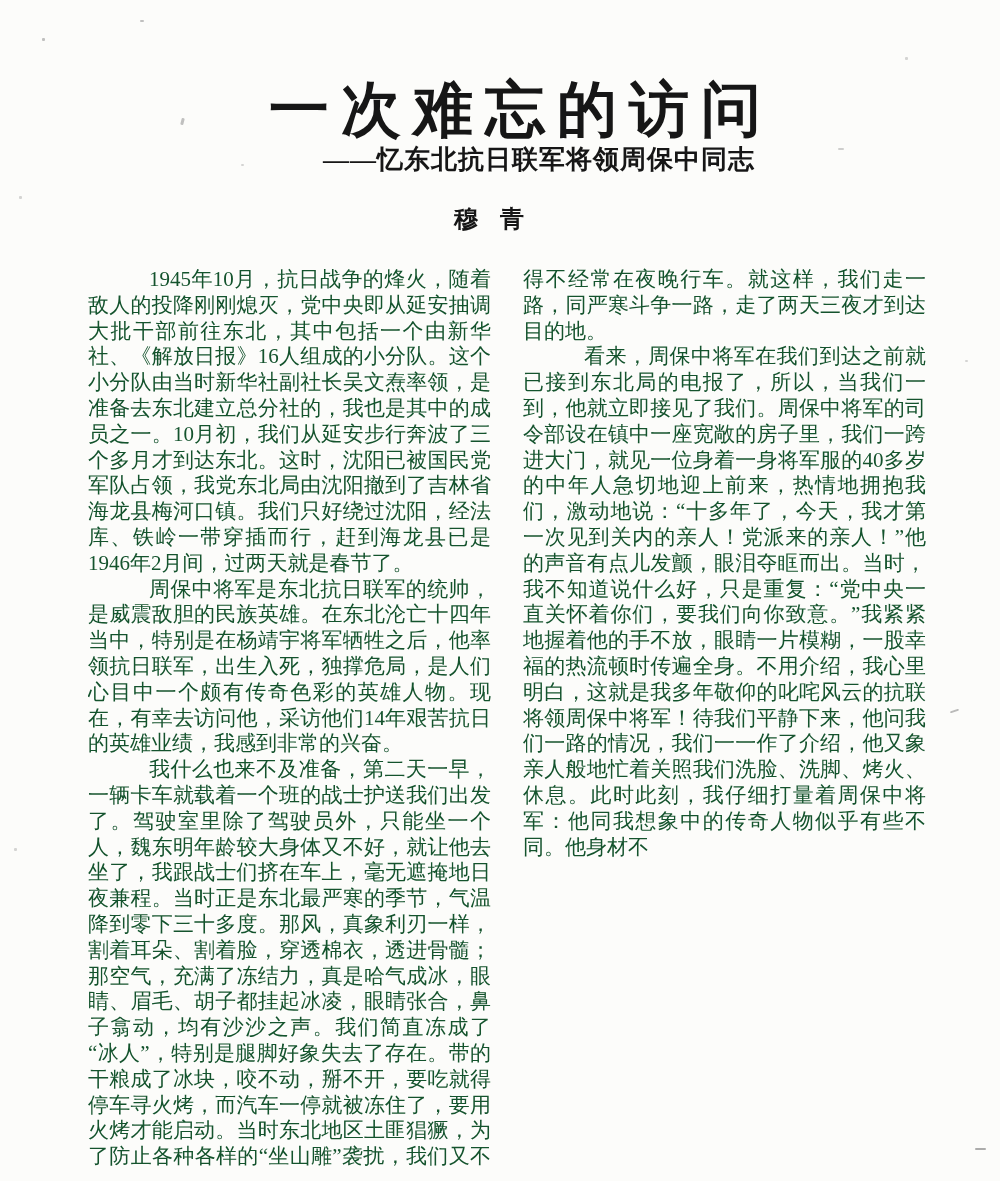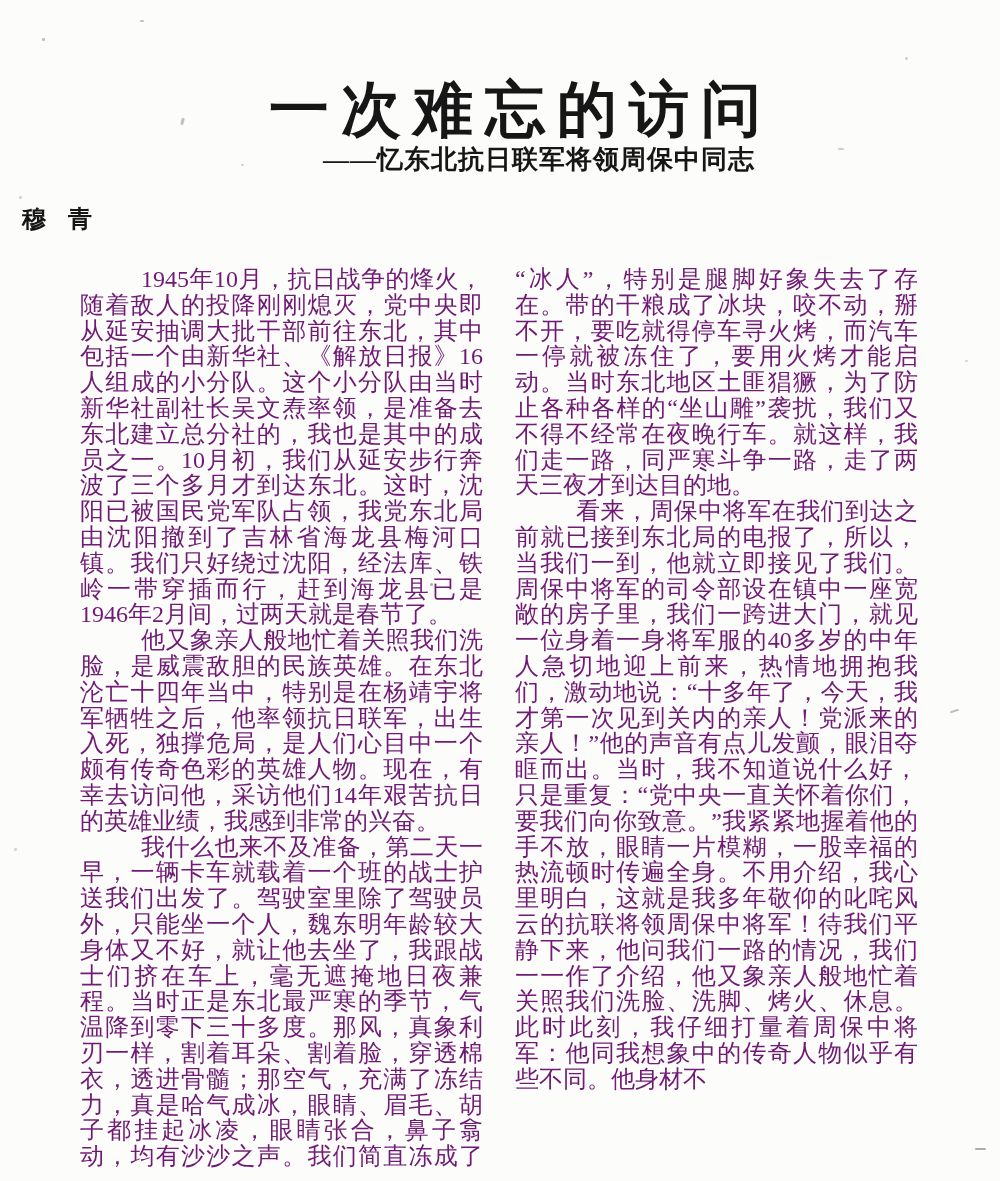--- a/index.html
+++ b/index.html
@@ -33,39 +33,39 @@
     text-align: center;
     font-size: 26px;
     line-height: 36px;
     font-weight: 700;
     letter-spacing: 1px;
     white-space: nowrap;
   }
   .author {
     position: absolute;
     top: 203px; left: 0; width: 100%;
+    text-align: center;
     font-size: 24px;
     line-height: 32px;
     font-weight: 700;
     letter-spacing: 22px;
-    padding-left: 22px;
     box-sizing: border-box;
   }
   .body-columns {
     position: absolute;
-    left: 80px; top: 267px;
+    left: 88px; top: 267px;
     width: 838px; height: 906px;
     column-count: 2;
     column-gap: 32px;
     column-fill: auto;
     overflow: hidden;
-    font-size: 24px;
+    font-size: 21px;
     line-height: 25.8px;
     text-align: justify;
-    color: #701a75;
+    color: #14532d;
   }
   .body-columns p {
     margin: 0;
     text-indent: 61px;
   }
   
   .speck {
     position: absolute;
     background: #777;
     opacity: 0.45;
@@ -90,21 +90,21 @@
 <div class="page">
 
   <h1 class="title">一次难忘的访问</h1>
 
   <div class="subtitle">——忆东北抗日联军将领周保中同志</div>
 
   <div class="author">穆青</div>
 
   <div class="body-columns">
     <p>1945年10月，抗日战争的烽火，随着敌人的投降刚刚熄灭，党中央即从延安抽调大批干部前往东北，其中包括一个由新华社、《解放日报》16人组成的小分队。这个小分队由当时新华社副社长吴文焘率领，是准备去东北建立总分社的，我也是其中的成员之一。10月初，我们从延安步行奔波了三个多月才到达东北。这时，沈阳已被国民党军队占领，我党东北局由沈阳撤到了吉林省海龙县梅河口镇。我们只好绕过沈阳，经法库、铁岭一带穿插而行，赶到海龙县已是1946年2月间，过两天就是春节了。</p>
-    <p>他又象亲人般地忙着关照我们洗脸，是威震敌胆的民族英雄。在东北沦亡十四年当中，特别是在杨靖宇将军牺牲之后，他率领抗日联军，出生入死，独撑危局，是人们心目中一个颇有传奇色彩的英雄人物。现在，有幸去访问他，采访他们14年艰苦抗日的英雄业绩，我感到非常的兴奋。</p>
+    <p>周保中将军是东北抗日联军的统帅，是威震敌胆的民族英雄。在东北沦亡十四年当中，特别是在杨靖宇将军牺牲之后，他率领抗日联军，出生入死，独撑危局，是人们心目中一个颇有传奇色彩的英雄人物。现在，有幸去访问他，采访他们14年艰苦抗日的英雄业绩，我感到非常的兴奋。</p>
     <p>我什么也来不及准备，第二天一早，一辆卡车就载着一个班的战士护送我们出发了。驾驶室里除了驾驶员外，只能坐一个人，魏东明年龄较大身体又不好，就让他去坐了，我跟战士们挤在车上，毫无遮掩地日夜兼程。当时正是东北最严寒的季节，气温降到零下三十多度。那风，真象利刃一样，割着耳朵、割着脸，穿透棉衣，透进骨髓；那空气，充满了冻结力，真是哈气成冰，眼睛、眉毛、胡子都挂起冰凌，眼睛张合，鼻子翕动，均有沙沙之声。我们简直冻成了“冰人”，特别是腿脚好象失去了存在。带的干粮成了冰块，咬不动，掰不开，要吃就得停车寻火烤，而汽车一停就被冻住了，要用火烤才能启动。当时东北地区土匪猖獗，为了防止各种各样的“坐山雕”袭扰，我们又不得不经常在夜晚行车。就这样，我们走一路，同严寒斗争一路，走了两天三夜才到达目的地。</p>
     <p>看来，周保中将军在我们到达之前就已接到东北局的电报了，所以，当我们一到，他就立即接见了我们。周保中将军的司令部设在镇中一座宽敞的房子里，我们一跨进大门，就见一位身着一身将军服的40多岁的中年人急切地迎上前来，热情地拥抱我们，激动地说：“十多年了，今天，我才第一次见到关内的亲人！党派来的亲人！”他的声音有点儿发颤，眼泪夺眶而出。当时，我不知道说什么好，只是重复：“党中央一直关怀着你们，要我们向你致意。”我紧紧地握着他的手不放，眼睛一片模糊，一股幸福的热流顿时传遍全身。不用介绍，我心里明白，这就是我多年敬仰的叱咤风云的抗联将领周保中将军！待我们平静下来，他问我们一路的情况，我们一一作了介绍，他又象亲人般地忙着关照我们洗脸、洗脚、烤火、休息。此时此刻，我仔细打量着周保中将军：他同我想象中的传奇人物似乎有些不同。他身材不</p>
   </div>
 
   <div class="speck sp1"></div>
   <div class="speck sp2"></div>
   <div class="speck sp3"></div>
   <div class="speck sp4"></div>
   <div class="speck sp5"></div>
   <div class="speck sp6"></div>

